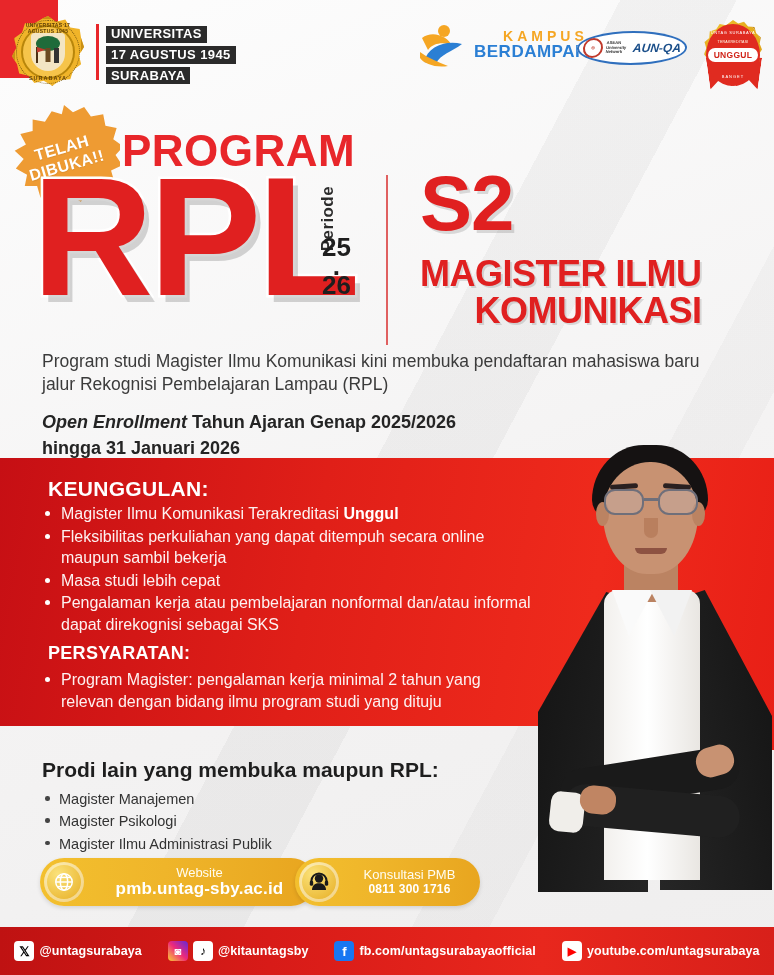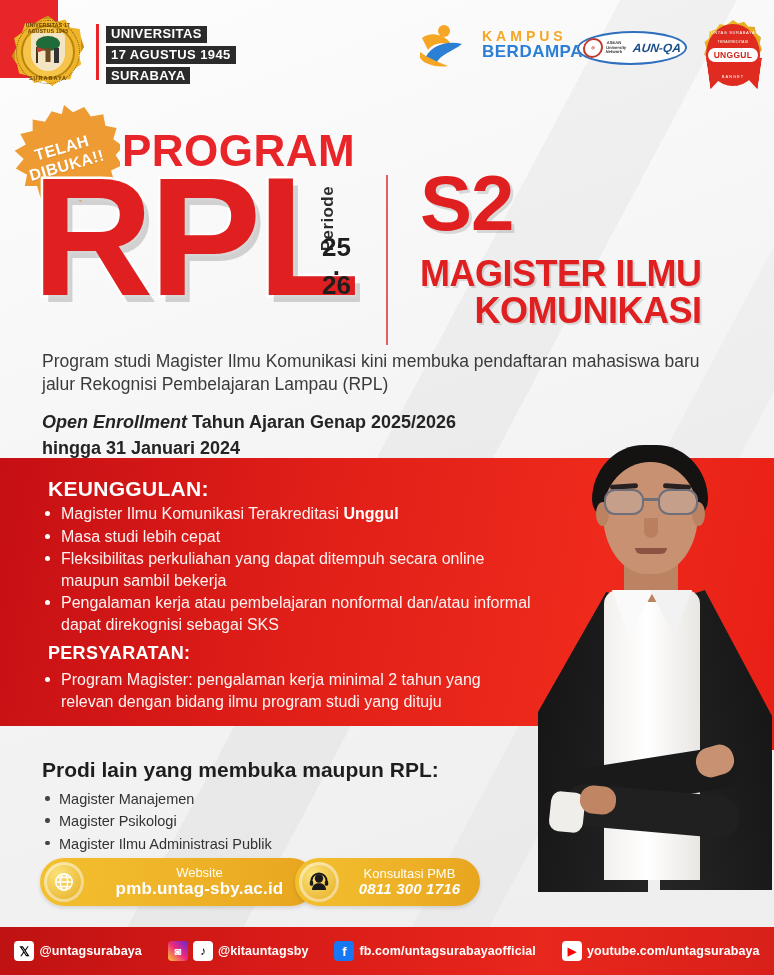--- a/index.html
+++ b/index.html
@@ -69,21 +69,21 @@
     position:absolute; left:96px; top:24px; width:3px; height:56px; background:#e8262a;
   }
   .uni-name{ position:absolute; left:106px; top:24px; }
   .uni-name span{
     display:inline-block; background:#2b2b2b; color:#fff;
     font-size:13px; font-weight:bold; letter-spacing:.4px;
     padding:1.5px 5px; margin-bottom:2px; line-height:1.1;
   }
 
   
-  .kb{ position:absolute; left:418px; top:22px; display:flex; align-items:center; gap:16px;}
+  .kb{ position:absolute; left:418px; top:22px; display:flex; align-items:center; gap:8px;text-align:right;}
   .kb-mark{ position:relative; width:48px; height:46px; }
   .kb-logo-text{ line-height:1.05; }
   .kb-logo-text .l1{ font-size:14px; font-weight:bold; color:#f5a623; letter-spacing:4px;}
   .kb-logo-text .l2{ font-size:17px; font-weight:bold; color:#2b7fd4; letter-spacing:.5px;}
 
   
   .aunqa{
     position:absolute; left:577px; top:31px; width:110px; height:34px;
     background:#ffffff; border-radius:50%/50%;
     box-shadow:0 0 0 2px #2f6fbd inset;
@@ -337,21 +337,21 @@
   .pill.cons{ left:295px; top:858px; width:185px; }
   .pill-icon{
     width:40px;height:40px;border-radius:50%;margin-left:4px;
     background:radial-gradient(circle at 35% 30%,#fbe27a,#e5a91c);
     box-shadow:0 0 0 3px rgba(255,255,255,.45) inset;
     display:flex;align-items:center;justify-content:center;flex:0 0 auto;
   }
   .pill-txt{ flex:1; text-align:center; line-height:1.1; padding:0 6px;}
   .pill-txt .t1{ font-size:13px; color:#fffdf2; }
   .pill-txt .t2{ font-size:17px; font-weight:bold; color:#fff; letter-spacing:.2px;}
-  .pill.cons .pill-txt .t2{ font-size:15px;font-style:italic; }
+  .pill.cons .pill-txt .t2{ font-size:12px; }
 
   
   .social{
     position:absolute; left:0; bottom:0; width:774px; height:48px;
     background:linear-gradient(90deg,#bf1212 0%,#d81b18 35%,#e8271d 70%,#d8201a 100%);
     display:flex; align-items:center; justify-content:center; gap:26px;
   }
   .soc{ display:flex; align-items:center; gap:5px; }
   .soc-label{ font-size:12.5px; color:#fff; font-weight:600; letter-spacing:.1px;}
   .ic{
@@ -446,21 +446,21 @@
   <div class="s2sub">
     <div>MAGISTER ILMU</div>
     <div>KOMUNIKASI</div>
   </div>
 
   <div class="desc">Program studi Magister Ilmu Komunikasi kini membuka pendaftaran mahasiswa baru jalur Rekognisi Pembelajaran Lampau (RPL)</div>
   <div class="open-enroll">
     <i>Open Enrollment</i><span> Tahun Ajaran Genap 2025/2026</span>
   </div>
   <div class="hingga-wrap">
-    <div class="hingga">hingga 31 Januari 2024</div>
+    <div class="hingga">hingga 31 Januari 2026</div>
     <div class="hingga-ul"></div>
   </div>
 
   <div class="red-panel"></div>
 
   <div class="photo">
     <div class="p-jacket-l"></div>
     <div class="p-jacket-r"></div>
     <div class="p-shirt"></div>
     <div class="p-neck"></div>
@@ -482,22 +482,22 @@
     <div class="p-arm-fore-r"></div>
     <div class="p-hand-r"></div>
     <div class="p-arm-fore-l"></div>
     <div class="p-cuff-l"></div>
     <div class="p-hand-l"></div>
   </div>
 
   <div class="kel-head">KEUNGGULAN:</div>
   <ul class="ul-red" id="adv-list">
       <li><span>Magister Ilmu Komunikasi Terakreditasi </span><b>Unggul</b></li>
+      <li><span>Fleksibilitas perkuliahan yang dapat ditempuh secara online maupun sambil bekerja</span></li>
       <li><span>Masa studi lebih cepat</span></li>
-      <li><span>Fleksibilitas perkuliahan yang dapat ditempuh secara online maupun sambil bekerja</span></li>
       <li><span>Pengalaman kerja atau pembelajaran nonformal dan/atau informal dapat direkognisi sebagai SKS</span></li>
     </ul>
 
   <div class="per-head">PERSYARATAN:</div>
   <ul class="ul-red2" id="req-list">
       <li>Program Magister: pengalaman kerja minimal 2 tahun yang relevan dengan bidang ilmu program studi yang dituju</li>
     </ul>
 
   <div class="prodi-head">Prodi lain yang membuka maupun RPL:</div>
   <ul class="prodi-col c1" id="prodi1">

